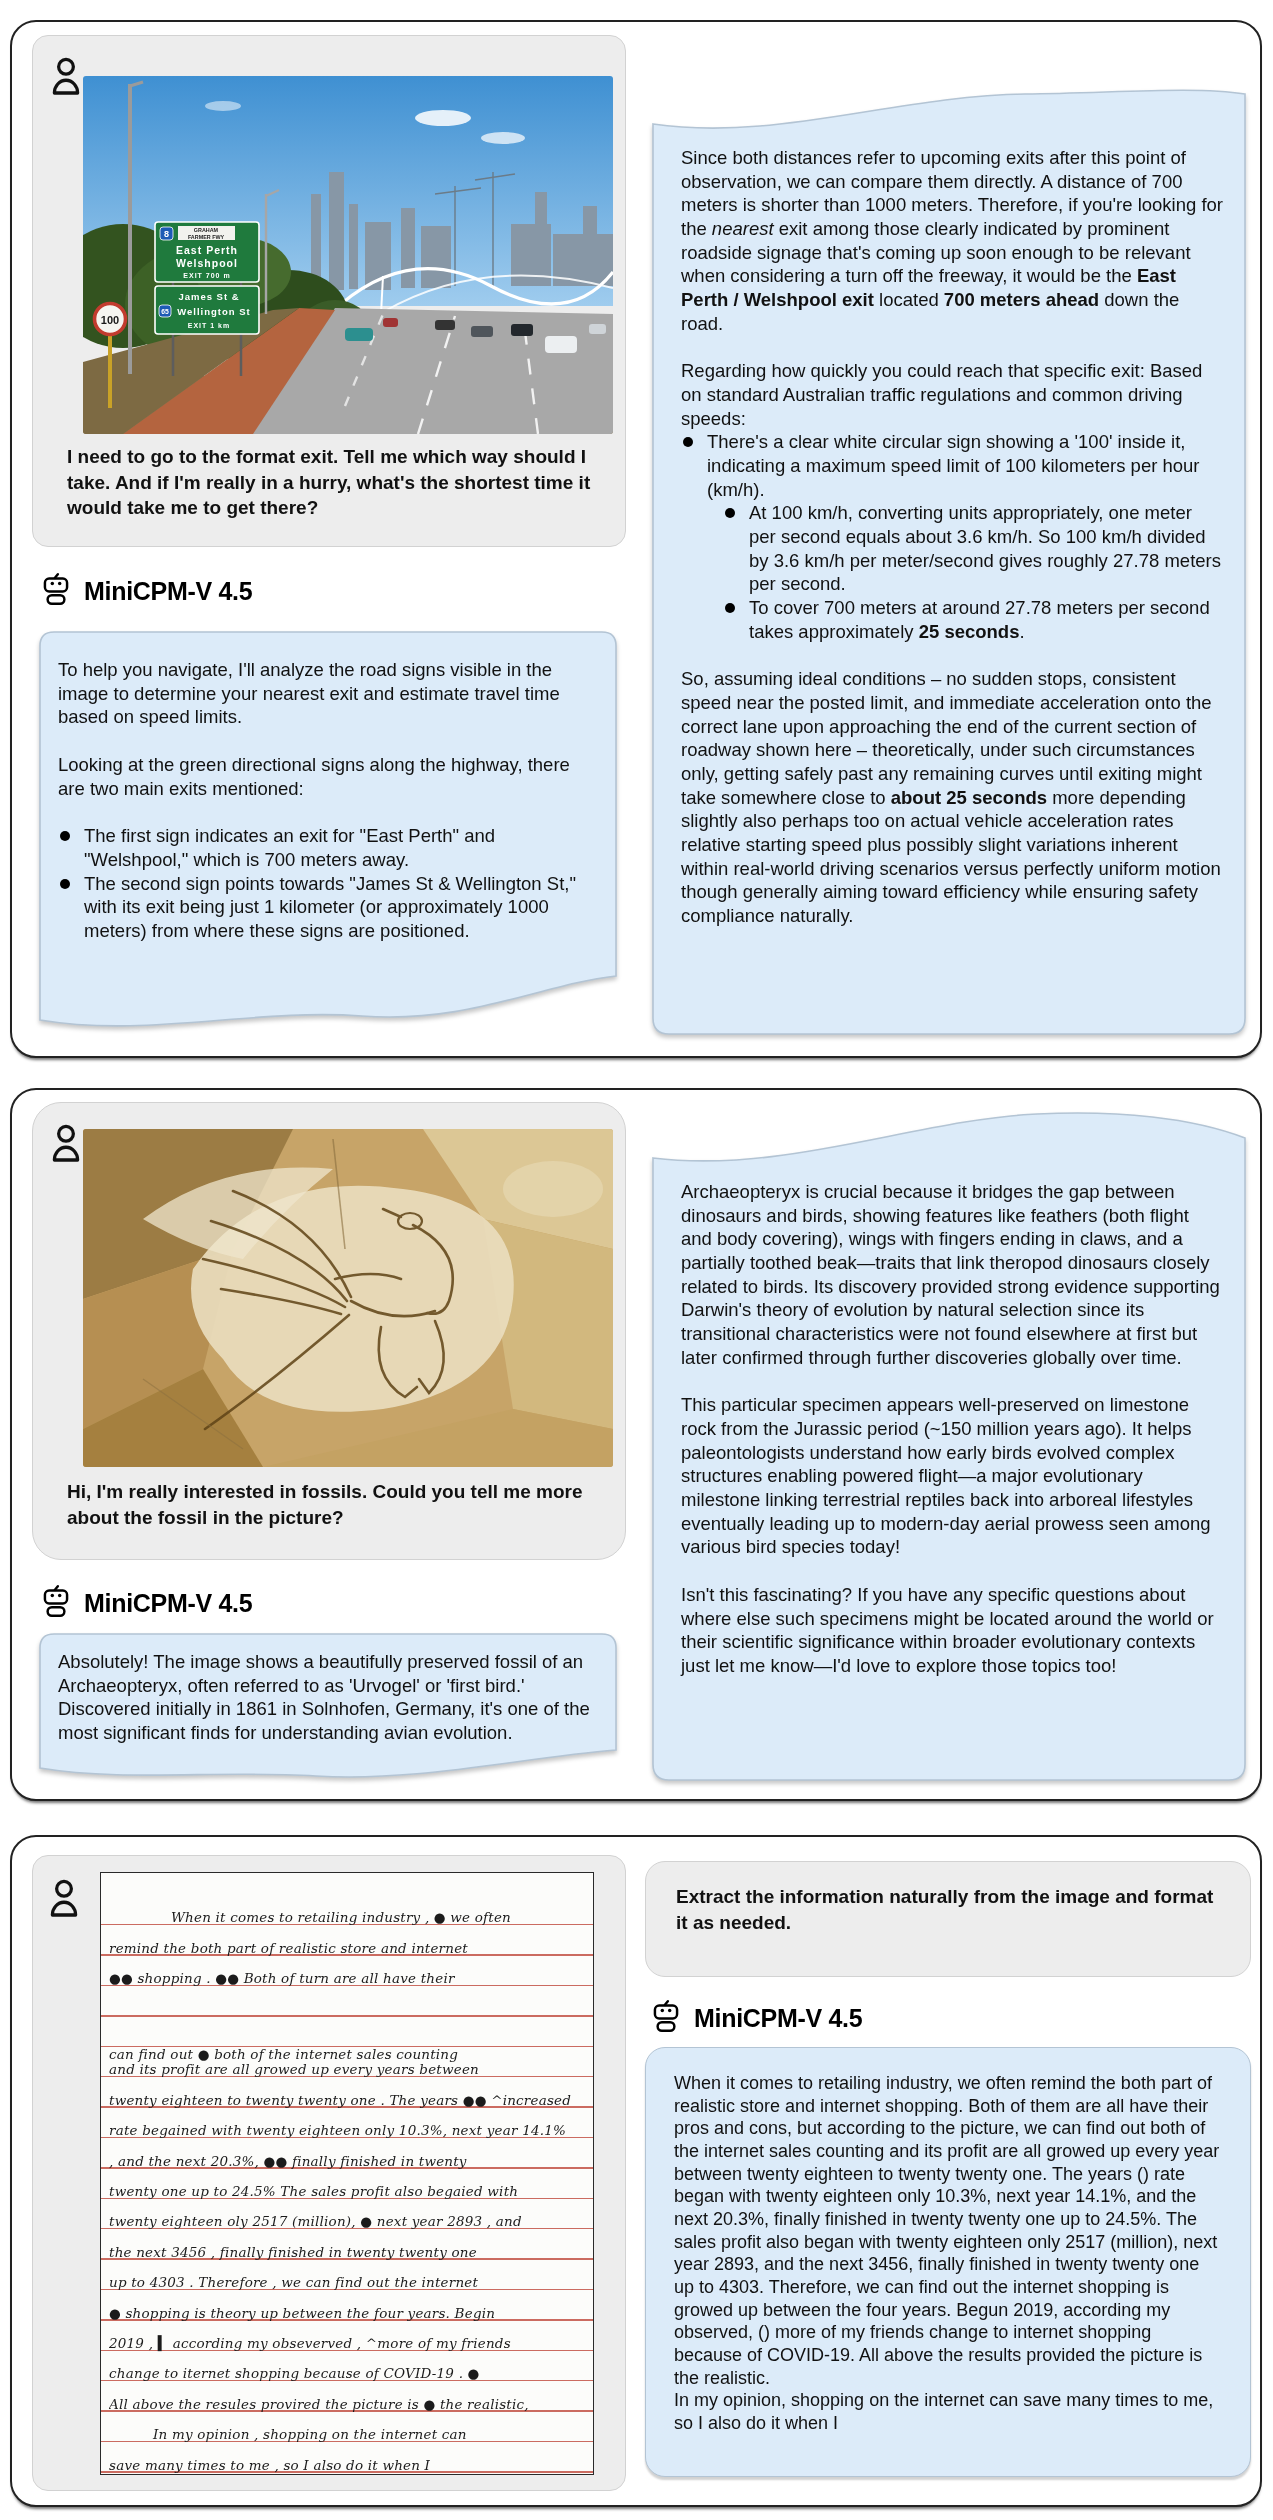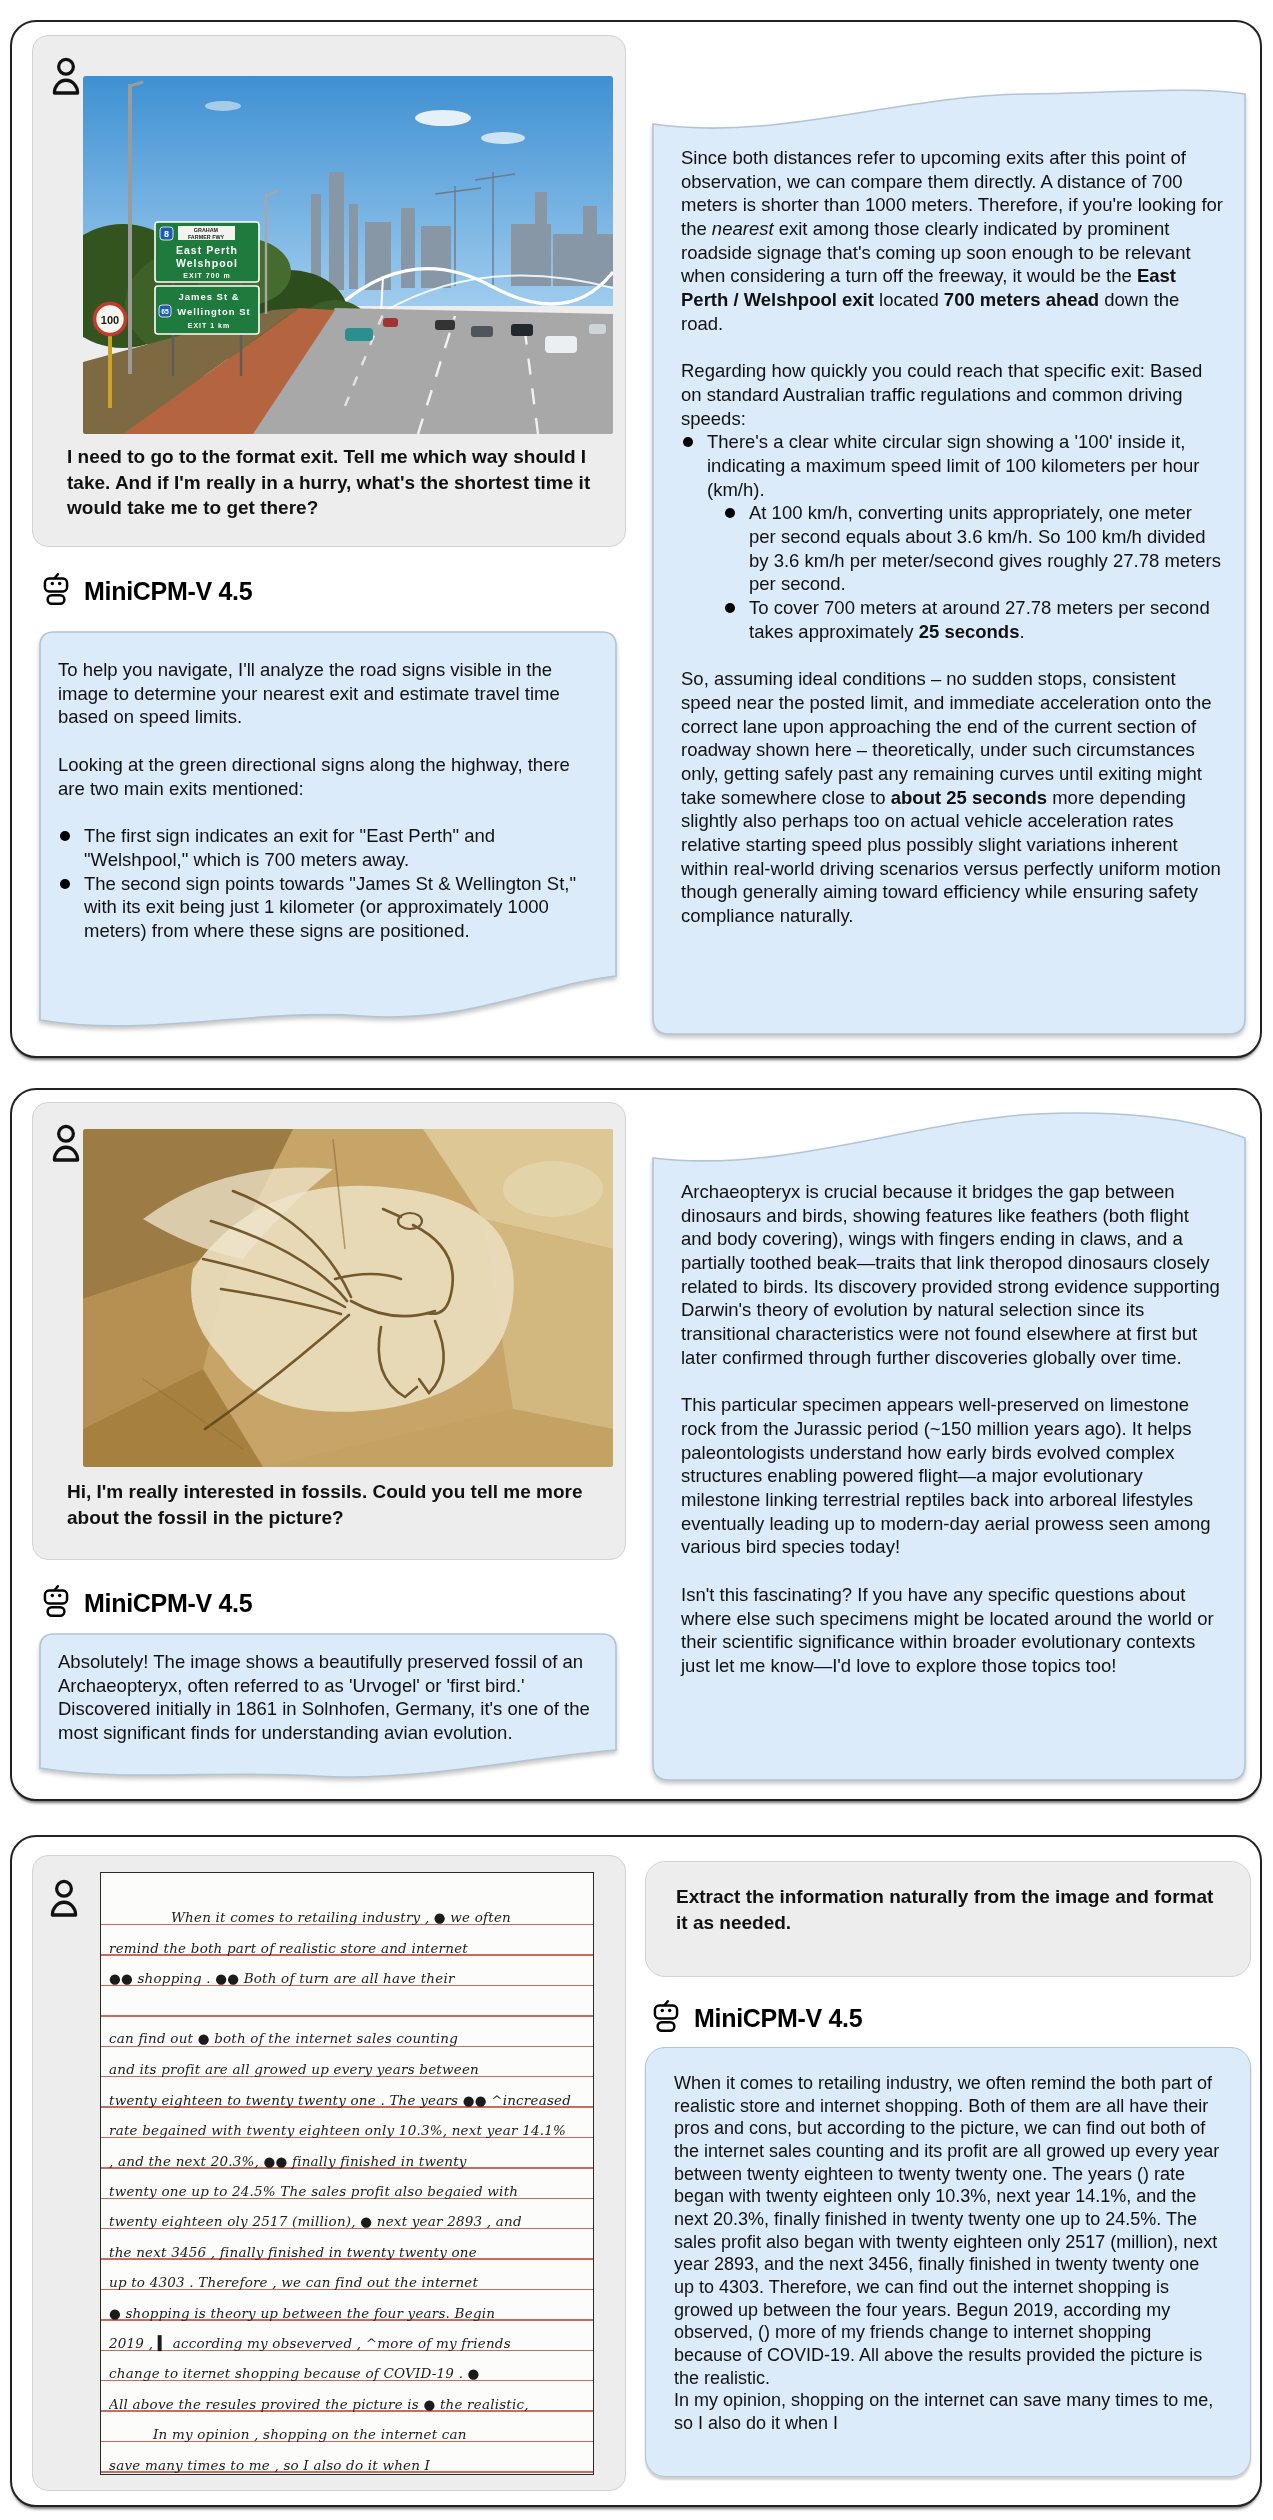--- a/index.html
+++ b/index.html
@@ -186,21 +186,21 @@
         <div class="bul2"><span class="dot"></span><span>At 100 km/h, converting units appropriately, one meter per second equals about 3.6 km/h. So 100 km/h divided by 3.6 km/h per meter/second gives roughly 27.78 meters per second.</span></div>
         <div class="bul2"><span class="dot"></span><span><span>To cover 700 meters at around 27.78 meters per second takes approximately </span><span class="b">25 seconds</span><span>.</span></span></div>
         <div class="gap"></div>
         <div><span>So, assuming ideal conditions – no sudden stops, consistent speed near the posted limit, and immediate acceleration onto the correct lane upon approaching the end of the current section of roadway shown here – theoretically, under such circumstances only, getting safely past any remaining curves until exiting might take somewhere close to </span><span class="b">about 25 seconds</span><span> more depending slightly also perhaps too on actual vehicle acceleration rates relative starting speed plus possibly slight variations inherent within real-world driving scenarios versus perfectly uniform motion though generally aiming toward efficiency while ensuring safety compliance naturally.</span></div>
       </div>
     </div>
   </section>
 
   <section class="panel" id="panel2" style="top:1088px;height:709px;">
 
-    <div class="graycard abs" style="left:20px;top:12px;width:592px;height:456px;">
+    <div class="graycard abs" style="left:20px;top:12px;width:592px;height:456px;border-radius:29px;">
       <span class="abs" style="left:16px;top:20px;">
         <svg width="34" height="40" viewBox="0 0 24 28">
             <circle cx="12" cy="7.5" r="5.2" fill="none" stroke="#111" stroke-width="2.3"></circle>
             <path d="M3.8,26 a8.2,9 0 0 1 16.4,0 z" fill="none" stroke="#111" stroke-width="2.3" stroke-linejoin="round"></path>
           </svg>
       </span>
       <div class="abs" style="left:50px;top:26px;width:530px;height:338px;border-radius:3px;overflow:hidden;">
         <svg width="530" height="338" viewBox="0 0 530 338" preserveAspectRatio="none">
           <rect width="530" height="338" fill="#c7a468"></rect>
           <polygon points="0,0 210,0 150,120 0,170" fill="#9c7c44"></polygon>
@@ -278,21 +278,21 @@
         <svg width="34" height="40" viewBox="0 0 24 28">
             <circle cx="12" cy="7.5" r="5.2" fill="none" stroke="#111" stroke-width="2.3"></circle>
             <path d="M3.8,26 a8.2,9 0 0 1 16.4,0 z" fill="none" stroke="#111" stroke-width="2.3" stroke-linejoin="round"></path>
           </svg>
       </span>
       <div class="paper abs" style="left:67px;top:16px;width:492px;height:601px;">
         <div class="ruled">
           <div class="hwline" style="top:0px;padding-left:62px;">When it comes to retailing industry , ● we often</div>
           <div class="hwline" style="top:30.4px;">remind the both part of realistic store and internet</div>
           <div class="hwline" style="top:60.8px;">●● shopping . ●● Both of turn are all have their</div>
-          <div class="hwline" style="top:121px;">can find out ● both of the internet sales counting</div>
+          <div class="hwline" style="top:137px;">can find out ● both of the internet sales counting</div>
           <div class="hwline" style="top:152px;">and its profit are all growed up every years between</div>
           <div class="hwline" style="top:182.4px;">twenty eighteen to twenty twenty one . The years ●● ^increased</div>
           <div class="hwline" style="top:212.8px;">rate begained with twenty eighteen only 10.3%, next year 14.1%</div>
           <div class="hwline" style="top:243.2px;">, and the next 20.3%, ●● finally finished in twenty</div>
           <div class="hwline" style="top:273.6px;">twenty one up to 24.5% The sales profit also begaied with</div>
           <div class="hwline" style="top:304px;">twenty eighteen oly 2517 (million), ● next year 2893 , and</div>
           <div class="hwline" style="top:334.4px;">the next 3456 , finally finished in twenty twenty one</div>
           <div class="hwline" style="top:364.8px;">up to 4303 . Therefore , we can find out the internet</div>
           <div class="hwline" style="top:395.2px;">● shopping is theory up between the four years. Begin</div>
           <div class="hwline" style="top:425.6px;">2019 , ▍ according my obseverved , ^more of my friends</div>

